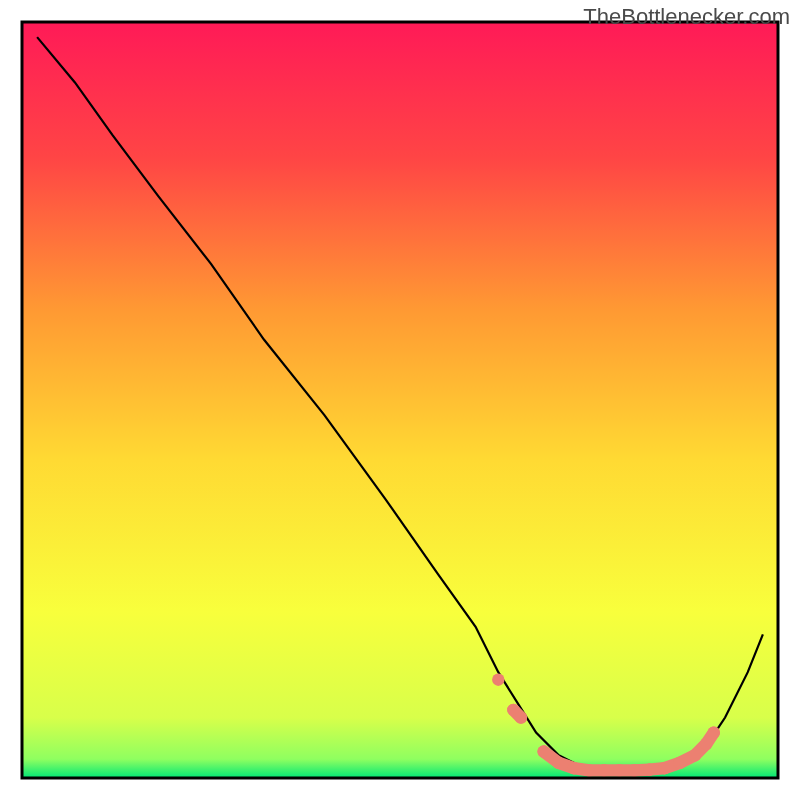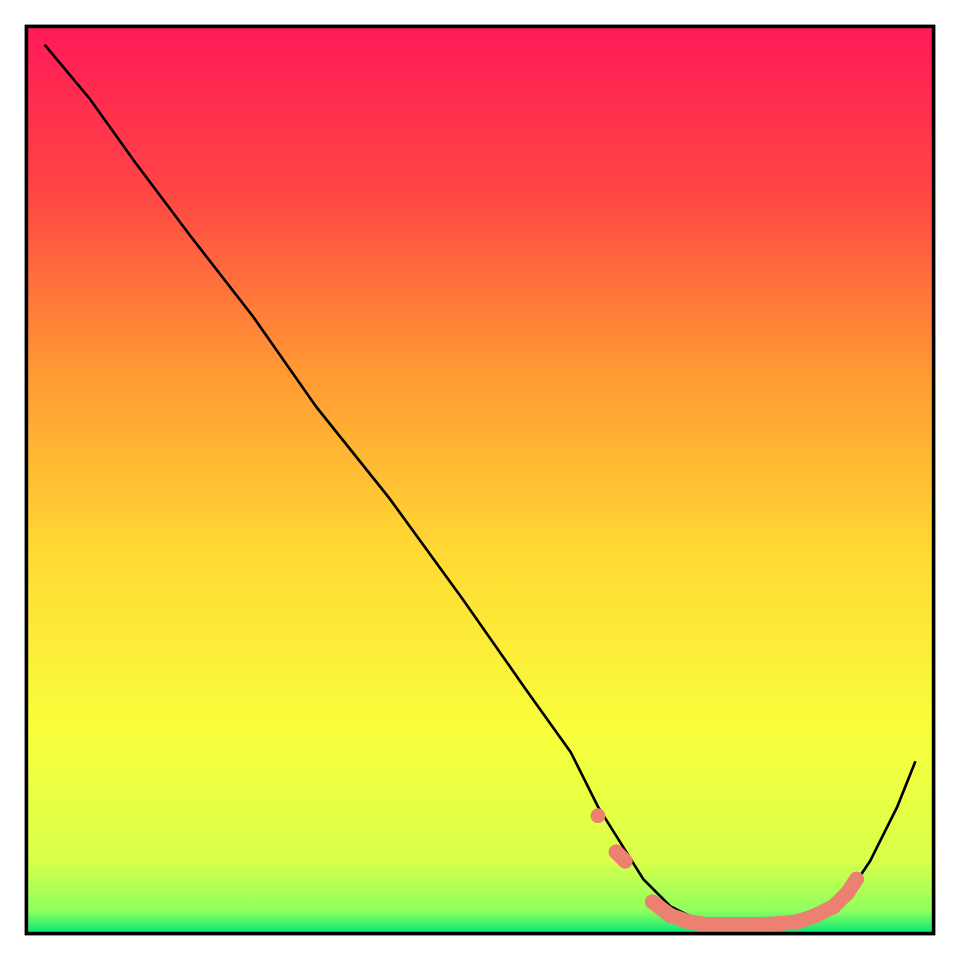--- a/index.html
+++ b/index.html
@@ -76,13 +76,14 @@
         <line x1="679.72" y1="762.88" x2="694.84" y2="755.32" stroke="#ec8071" stroke-width="12.4" stroke-linecap="round"></line>
         <circle cx="694.84" cy="755.32" r="6.2" fill="#ec8071"></circle>
         <line x1="694.84" y1="755.32" x2="706.18" y2="743.98" stroke="#ec8071" stroke-width="12.4" stroke-linecap="round"></line>
         <circle cx="706.18" cy="743.98" r="6.2" fill="#ec8071"></circle>
         <line x1="706.18" y1="743.98" x2="713.74" y2="732.64" stroke="#ec8071" stroke-width="12.4" stroke-linecap="round"></line>
         <circle cx="713.74" cy="732.64" r="6.2" fill="#ec8071"></circle>
       </g>
 
     <rect x="22" y="22" width="756" height="756" fill="none" stroke="#000000" stroke-width="3"></rect>
   </svg>
+  <div class="watermark">TheBottlenecker.com</div>
 </div>
 
 </body></html>

